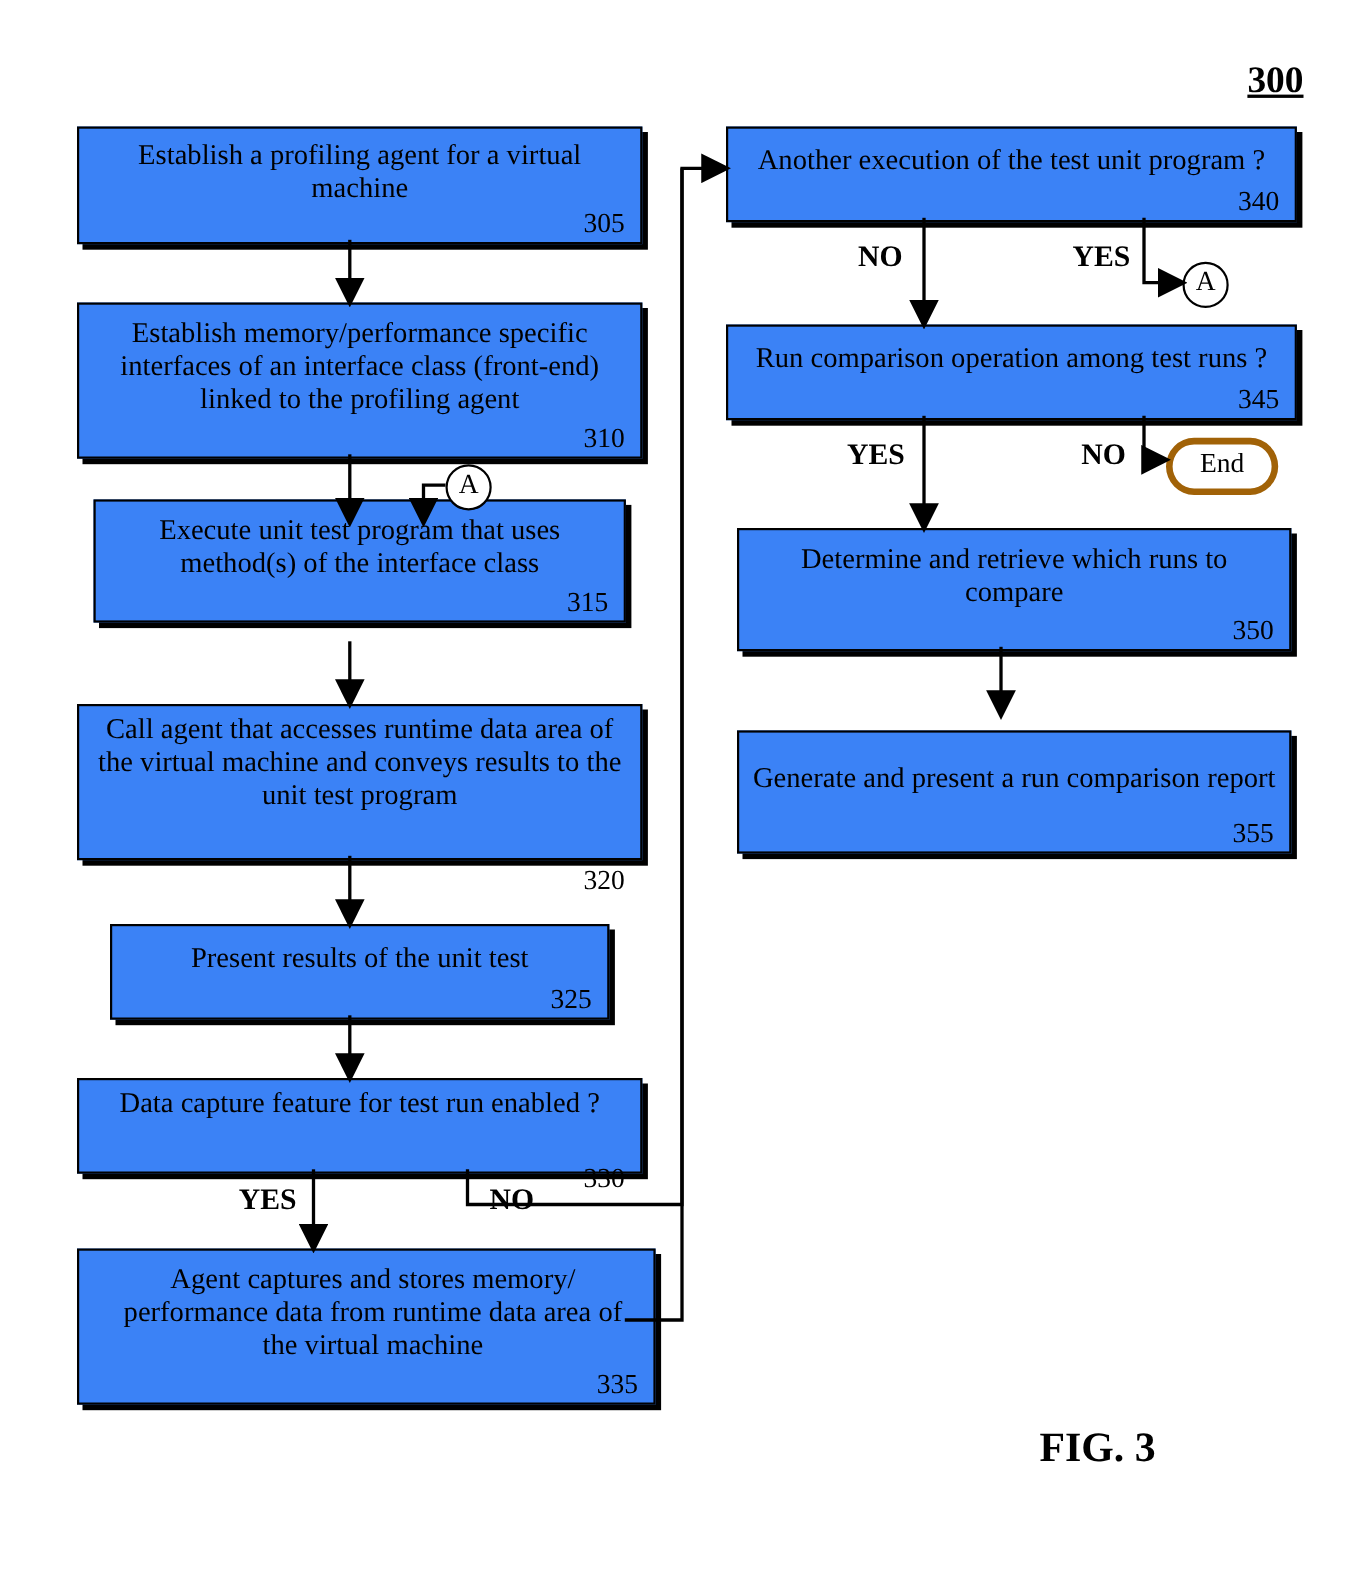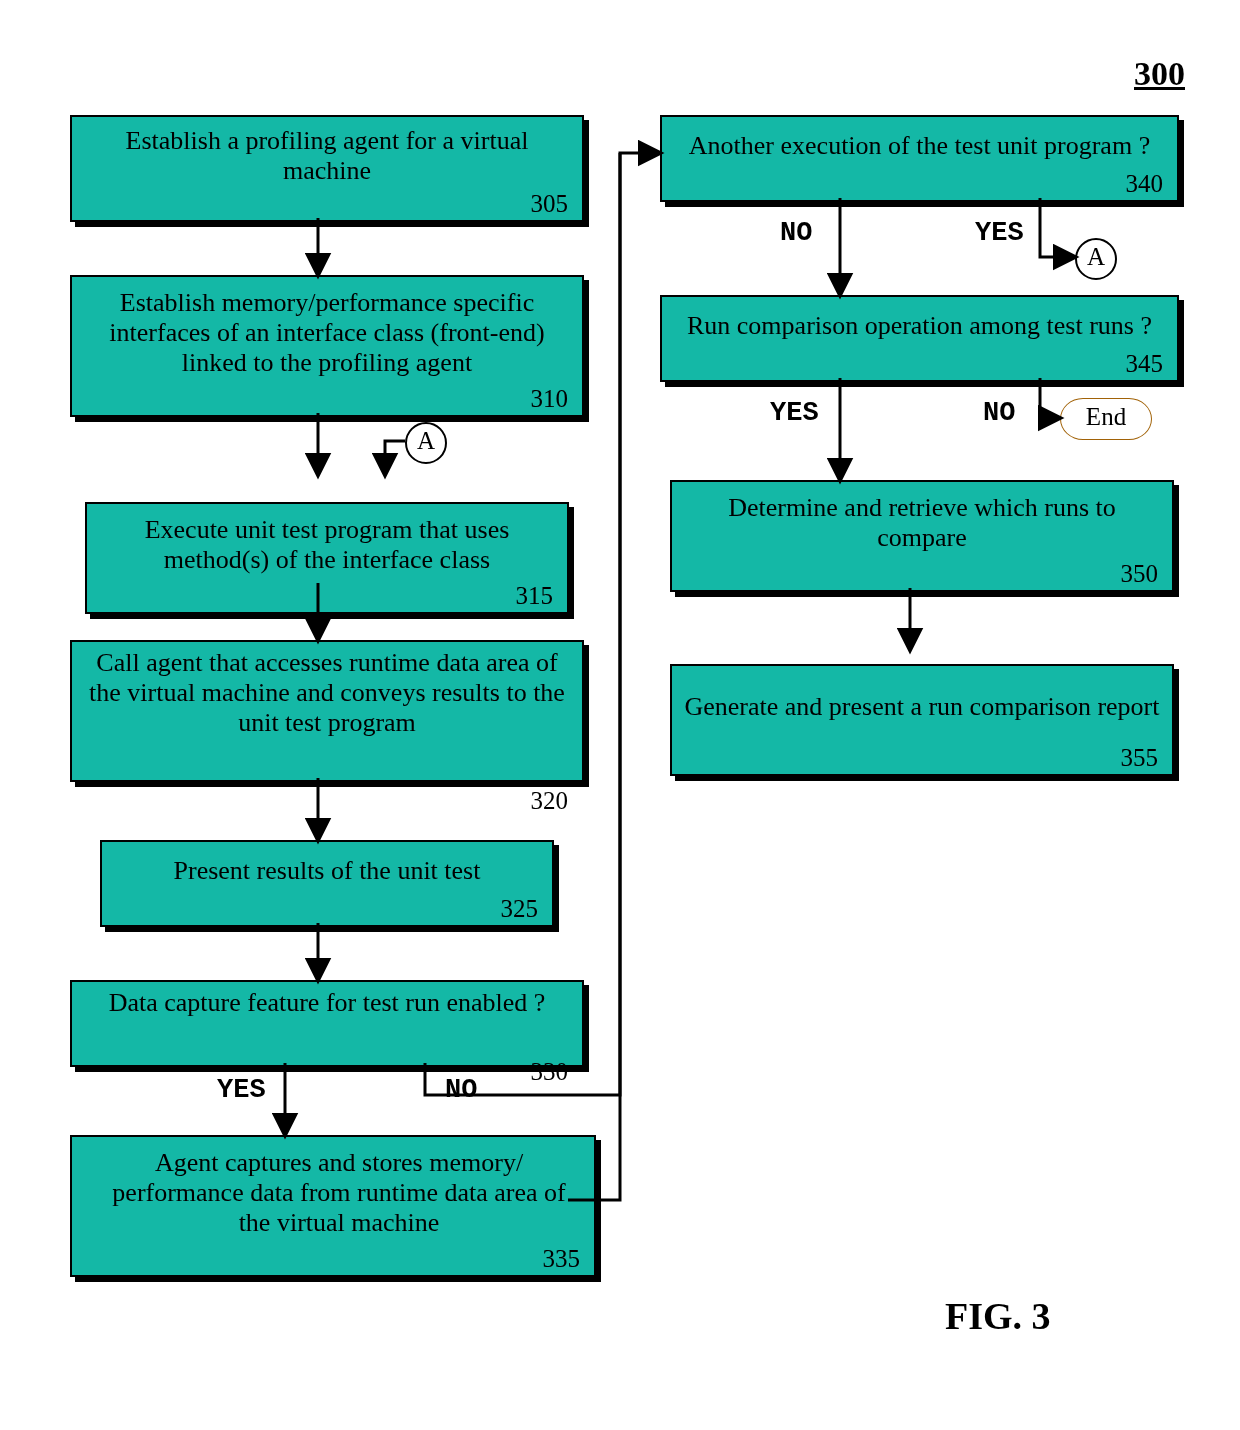--- a/index.html
+++ b/index.html
@@ -29,21 +29,21 @@
   }
   .figcaption {
     position: absolute;
     font-weight: bold;
     font-size: 38px;
     margin-top: 24px;
   }
   .box {
     position: absolute;
     border: 2px solid #000;
-    background: #14b8a6;
+    background: #3b82f6;
     text-align: center;
     box-shadow: 5px 5px 0 #000;
     padding: 6px 10px 2px 10px;
     display: flex;
     flex-direction: column;
   }
   .box .text {
     flex: 1;
     display: flex;
     align-items: center;
@@ -62,34 +62,33 @@
     border-radius: 50%;
     width: 38px;
     height: 38px;
     line-height: 34px;
     text-align: center;
     font-size: 25px;
     background: #fff;
   }
   .end {
     position: absolute;
-    border: 1px solid #a16207;
+    border: 6px solid #a16207;
     border-radius: 50%/100%;
     width: 90px;
     height: 40px;
     line-height: 36px;
     text-align: center;
     font-size: 25px;
     background: #fff;
   }
   .label {
     position: absolute;
     font-weight: bold;
     font-size: 27px;
-    font-family: Liberation Mono, monospace;
   }
   svg.wires {
     position: absolute;
     left: 0; top: 0;
     width: 1240px;
     height: 1430px;
     pointer-events: none;
   }
 </style>
 </head>
@@ -102,21 +101,21 @@
   <div class="box" style="left:70px; top:115px; width:490px; height:95px;">
     <div class="text">Establish a profiling agent for a virtual machine</div>
     <div class="num">305</div>
   </div>
 
   <div class="box" style="left:70px; top:275px; width:490px; height:130px;">
     <div class="text">Establish memory/performance specific interfaces of an interface class (front-end) linked to the profiling agent</div>
     <div class="num">310</div>
   </div>
 
-  <div class="box" style="left:85px; top:502px; width:460px; height:100px;">
+  <div class="box" style="left:85px; top:454px; width:460px; height:100px;">
     <div class="text">Execute unit test program that uses method(s) of the interface class</div>
     <div class="num">315</div>
   </div>
 
   <div class="box" style="left:70px; top:640px; width:490px; height:130px;gap:47px;">
     <div class="text">Call agent that accesses runtime data area of the virtual machine and conveys results to the unit test program</div>
     <div class="num">320</div>
   </div>
 
   <div class="box" style="left:100px; top:840px; width:430px; height:75px;">

